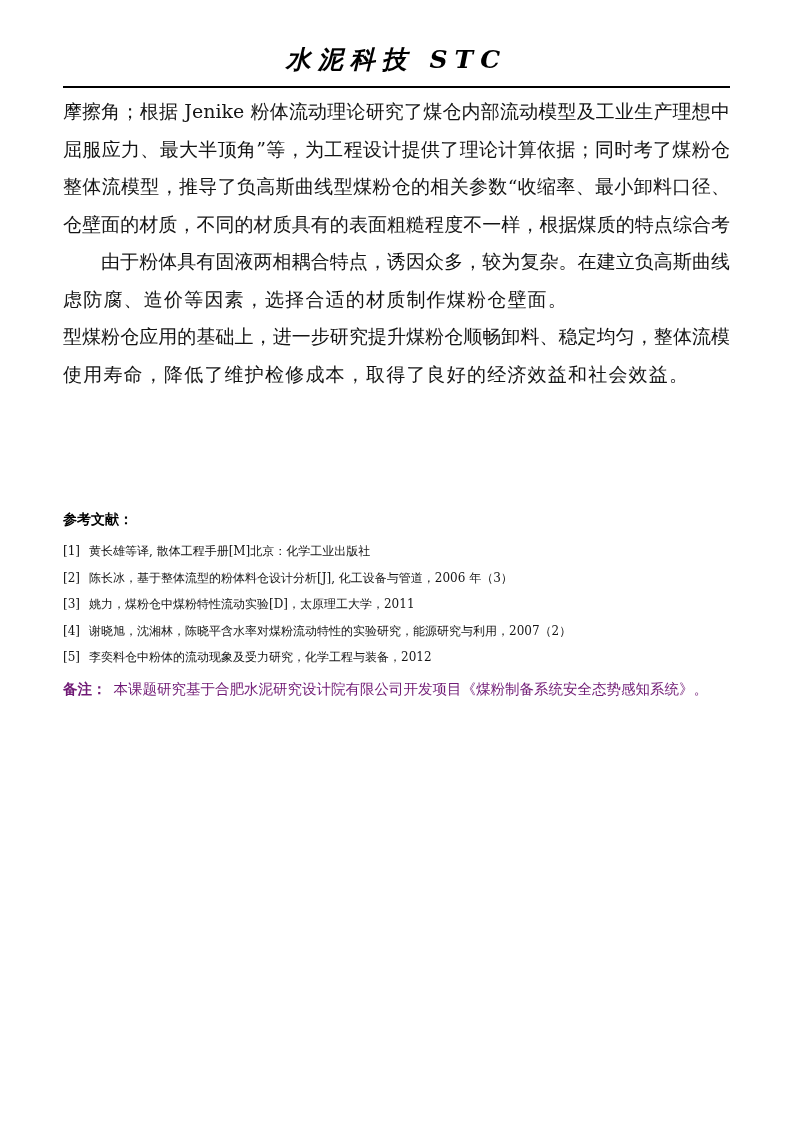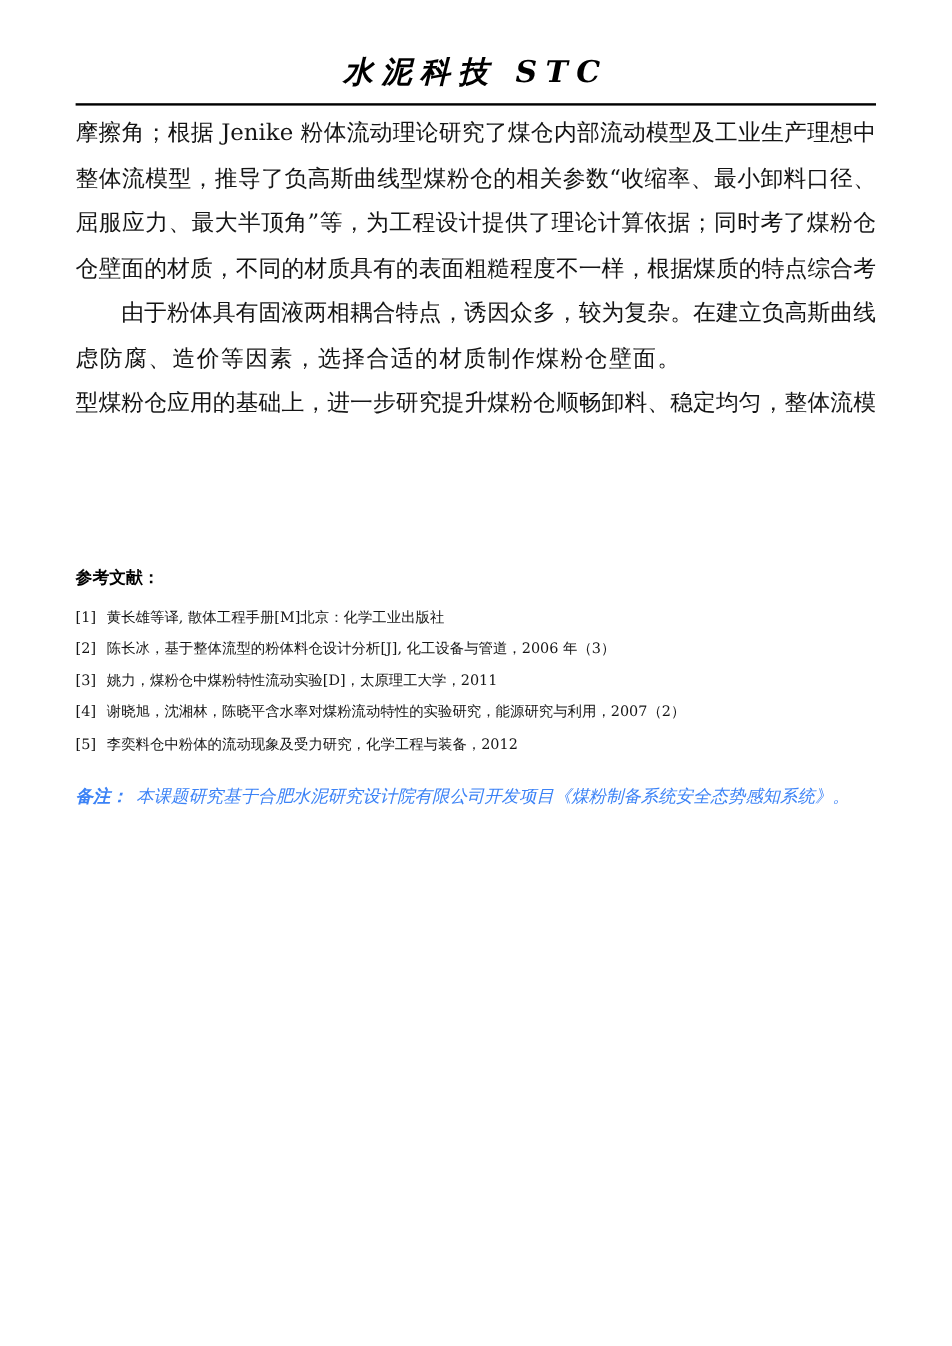--- a/index.html
+++ b/index.html
@@ -73,25 +73,24 @@
     font-size: 12px;
     line-height: 26.5px;
     color: #141414;
     white-space: nowrap;
   }
   .ref-num { margin-right: 9px; }
 
   
   .note {
     width: 667px;
-    margin: 21px auto 0 auto;
+    margin: 8px auto 0 auto;
     font-size: 14.5px;
     line-height: 20px;
-    font-style: italic;
-    color: #3b82f6;
+    color: #701a75;
   }
   .note-label { font-weight: bold; margin-right: 7px; }
 
   
   .footer {
     position: absolute;
     left: 63px;
     width: 667px;
     top: 1051px;
   }
@@ -112,26 +111,27 @@
 
 <div class="page">
 
   <div class="header">
     <span class="journal-title">水泥科技 STC</span>
   </div>
   <div class="header-rule"></div>
 
   <div class="article-body">
     <div class="bline">摩擦角；根据 Jenike 粉体流动理论研究了煤仓内部流动模型及工业生产理想中的</div>
+    <div class="bline">屈服应力、最大半顶角”等，为工程设计提供了理论计算依据；同时考了煤粉仓</div>
     <div class="bline">整体流模型，推导了负高斯曲线型煤粉仓的相关参数“收缩率、最小卸料口径、</div>
-    <div class="bline">屈服应力、最大半顶角”等，为工程设计提供了理论计算依据；同时考了煤粉仓</div>
     <div class="bline">仓壁面的材质，不同的材质具有的表面粗糙程度不一样，根据煤质的特点综合考</div>
     <div class="bline indent">由于粉体具有固液两相耦合特点，诱因众多，较为复杂。在建立负高斯曲线</div>
     <div class="bline plain">虑防腐、造价等因素，选择合适的材质制作煤粉仓壁面。</div>
     <div class="bline">型煤粉仓应用的基础上，进一步研究提升煤粉仓顺畅卸料、稳定均匀，整体流模型</div>
+    <div class="bline plain">使用寿命，降低了维护检修成本，取得了良好的经济效益和社会效益。</div>
   </div>
 
   <div class="references">
     <div class="ref-heading">参考文献：</div>
     <div class="ref-list">
       <div class="ref-item">
         <span class="ref-num">[1]</span><span>黄长雄等译, 散体工程手册[M]北京：化学工业出版社</span>
       </div>
       <div class="ref-item">
         <span class="ref-num">[2]</span><span>陈长冰，基于整体流型的粉体料仓设计分析[J], 化工设备与管道，2006 年（3）</span>

